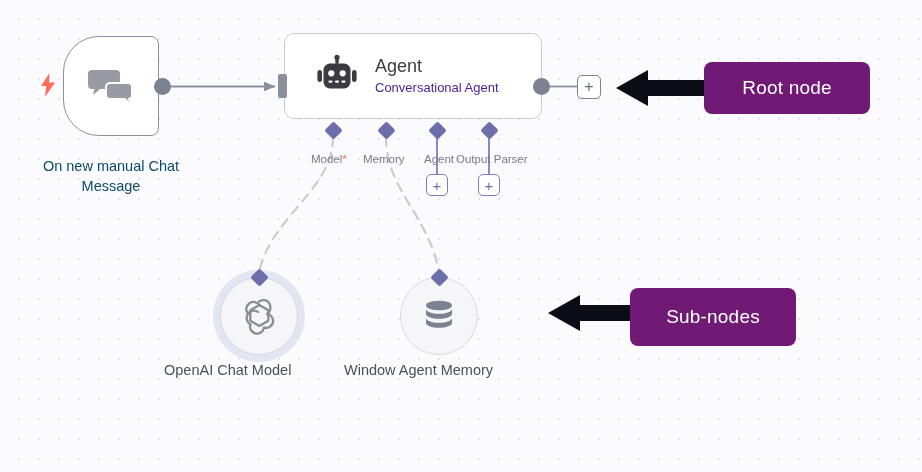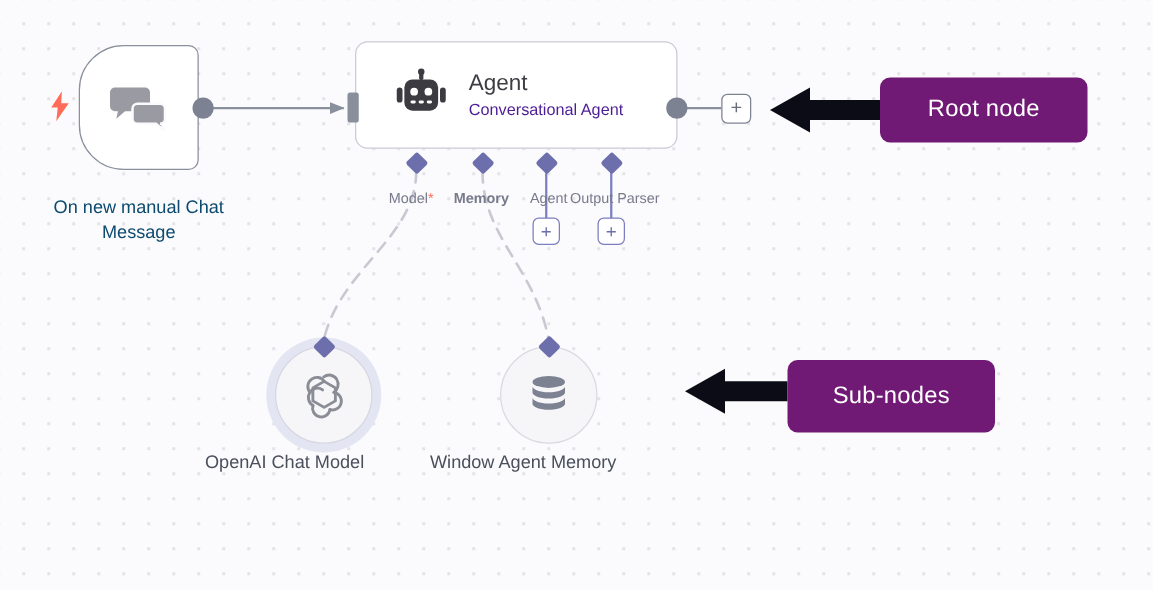--- a/index.html
+++ b/index.html
@@ -306,21 +306,21 @@
 <div id="agent-out-dot"></div>
 
 <div class="diamond" style="left:326.5px; top:123.5px;"></div>
 <div class="diamond" style="left:379.5px; top:123.5px;"></div>
 <div class="diamond" style="left:430.5px; top:123.5px;"></div>
 <div class="diamond" style="left:482.5px; top:123.5px;"></div>
 
 <div class="conn-label" style="left:311px; top:152px;">
   <span>Model</span><span class="req-star">*</span>
 </div>
-<div class="conn-label" style="left:363px; top:152px;font-weight:bold;">Memory</div>
+<div class="conn-label" style="left:363px; top:152px;">Memory</div>
 <div class="conn-label" style="left:424px; top:152px;">Agent</div>
 <div class="conn-label" style="left:456px; top:152px;">Output Parser</div>
 
 <div class="plus-btn plus-sub" style="left:426px; top:174px;">+</div>
 <div class="plus-btn plus-sub" style="left:478px; top:174px;">+</div>
 
 <div class="plus-btn plus-main" style="left:577px; top:75px;">+</div>
 
 <div id="openai-node" class="subnode">
   <svg width="44" height="44" viewBox="0 0 44 44">

